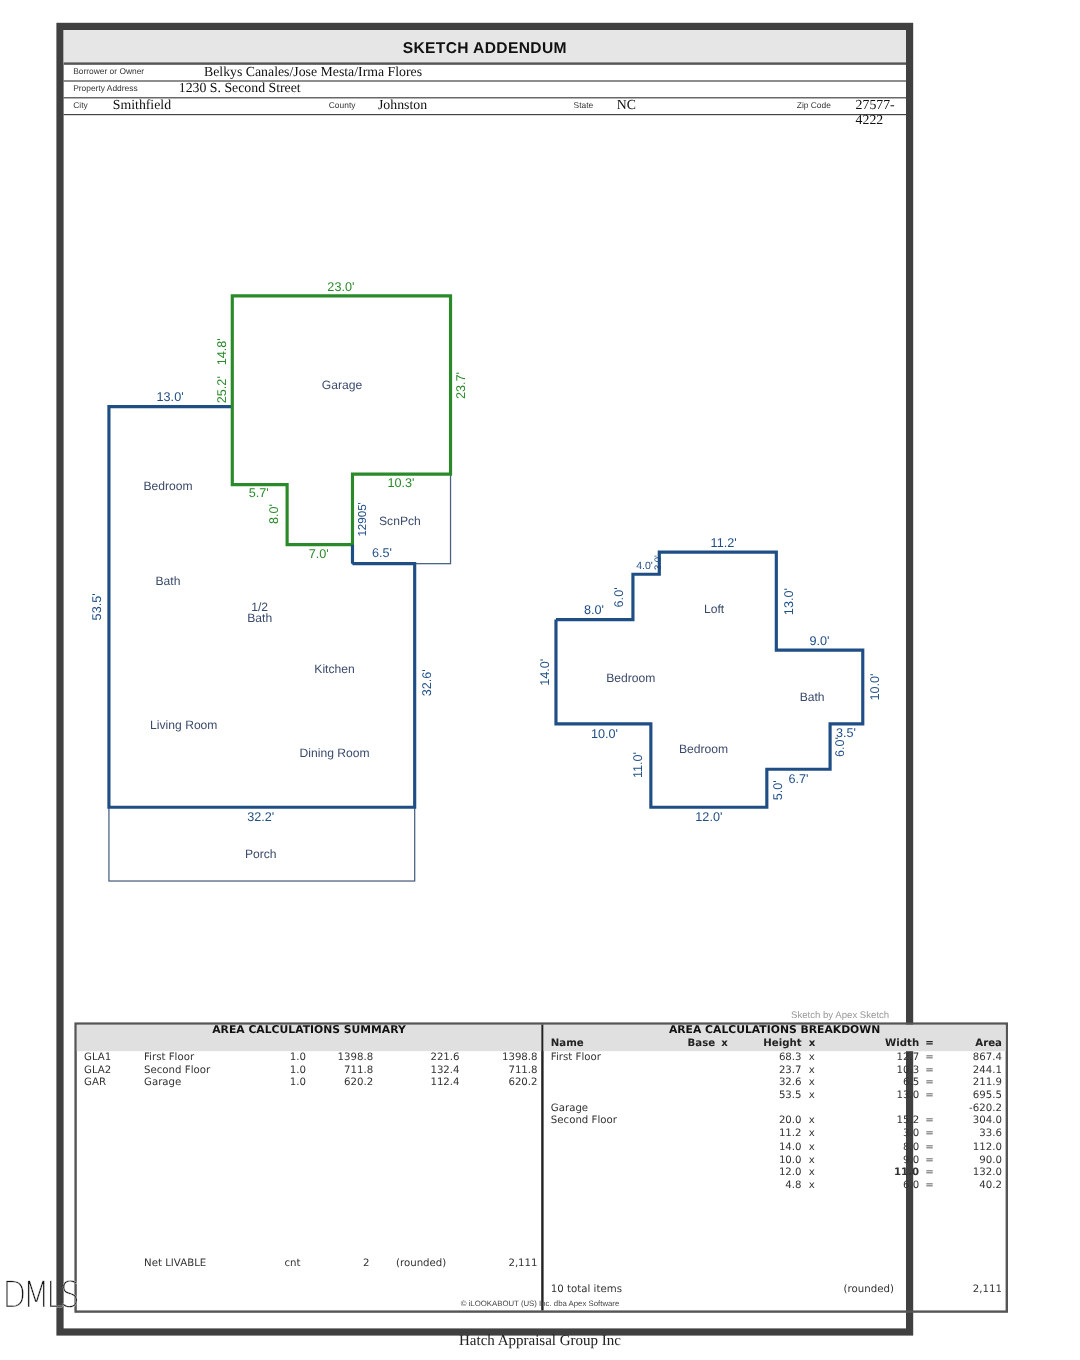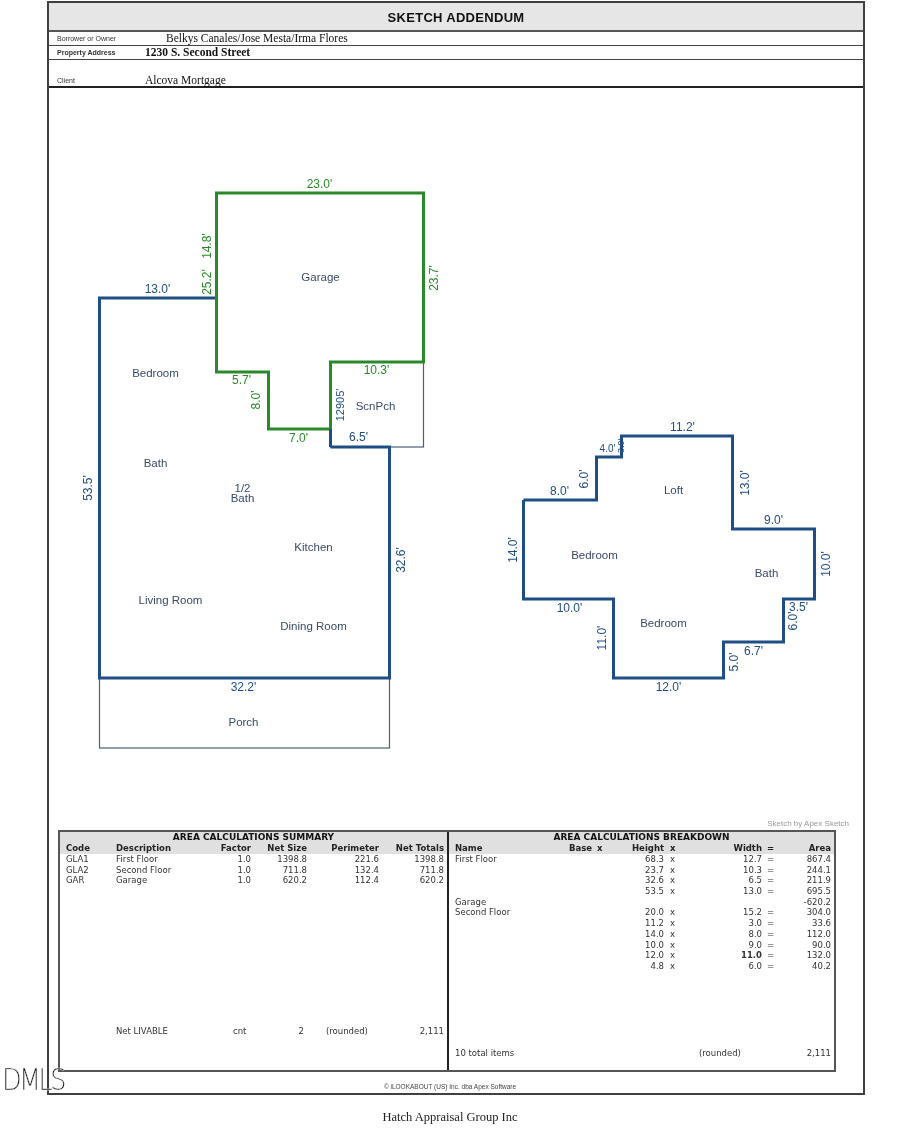--- a/index.html
+++ b/index.html
@@ -1,17 +1,17 @@
 <!DOCTYPE html>
 <html><head>
 <meta charset="utf-8">
 <style>
   html, body { margin:0; padding:0; background:#ffffff; }
   body { width:900px; height:1133px; position:relative; overflow:hidden; font-family:"Liberation Sans", sans-serif; color:#111; }
-  .page { position:absolute; left:47px; top:1px; width:818px; height:1094px; border:2px solid #404040; box-sizing:border-box; }
+  .page { position:absolute; left:47px; top:19px; width:714px; height:1094px; border:6px solid #404040; box-sizing:border-box; }
   .title-bar { position:absolute; left:0; top:0; width:100%; height:29px; background:#e6e6e6; border-bottom:2px solid #555; box-sizing:border-box; text-align:center; font-weight:bold; font-size:13px; line-height:29px; letter-spacing:0.3px; }
   .hdr-row { position:absolute; left:0; width:100%; height:14px; border-bottom:1px solid #444; box-sizing:border-box; font-size:11px; }
   .hdr-row .lbl { position:absolute; font-size:7px; color:#333; top:3px; font-family:"Liberation Sans", sans-serif; }
   .hdr-row .val { position:absolute; top:0px; font-family:"Liberation Serif", serif; font-size:11.5px; color:#111; }
   .hdr-last { border-bottom:2px solid #222; }
   .sketch-area { position:absolute; left:0; top:85px; width:100%; height:730px; }
   svg text { font-family:"Liberation Sans", sans-serif; }
   .apex-credit { position:absolute; right:14px; top:816px; font-size:8px; color:#999; }
   .tables { position:absolute; left:9px; top:827px; width:778px; height:242px; border:2px solid #555; box-sizing:border-box; font-family:"DejaVu Sans", sans-serif; font-size:8.5px; color:#333; }
   .tbl-left { position:absolute; left:0; top:0; width:389px; height:100%; border-right:2px solid #222; box-sizing:border-box; }
@@ -29,27 +29,33 @@
 </head>
 <body>
 
 <div class="page">
   <div class="title-bar">SKETCH ADDENDUM</div>
 
   <div class="hdr-row" style="top:29px;">
     <span class="lbl" style="left:8px;">Borrower or Owner</span>
     <span class="val" style="left:117px;">Belkys Canales/Jose Mesta/Irma Flores</span>
   </div>
-  <div class="hdr-row" style="top:43px;font-weight:bold;">
+  <div class="hdr-row" style="top:43px;">
     <span class="lbl" style="left:8px;">Property Address</span>
     <span class="val" style="left:96px;">1230 S. Second Street</span>
   </div>
-  <div class="hdr-row hdr-last" style="top:71px;">
-    <span class="lbl" style="left:8px;">Client</span>
-    <span class="val" style="left:96px;">Alcova Mortgage</span>
+  <div class="hdr-row" style="top:57px;">
+    <span class="lbl" style="left:8px;">City</span>
+    <span class="val" style="left:41px;">Smithfield</span>
+    <span class="lbl" style="left:221px;">County</span>
+    <span class="val" style="left:262px;">Johnston</span>
+    <span class="lbl" style="left:425px;">State</span>
+    <span class="val" style="left:461px;">NC</span>
+    <span class="lbl" style="left:611px;">Zip Code</span>
+    <span class="val" style="left:660px;">27577-4222</span>
   </div>
 
   <svg class="sketch-area" width="799" height="730" viewBox="47 86 799 730" style="left:0;top:85px;position:absolute;">
 
     <rect x="90" y="676" width="290" height="70" fill="none" stroke="#4a6080" stroke-width="1.2"></rect>
 
     <rect x="321" y="360" width="93" height="85" fill="none" stroke="#4a6080" stroke-width="1.2"></rect>
 
     <polyline points="207,296 90,296 90,676 380,676 380,445 321,445" fill="none" stroke="#1f4e85" stroke-width="3"></polyline>
 
@@ -115,28 +121,20 @@
       <text x="654" y="625" text-anchor="middle">Bedroom</text>
     </g>
   </svg>
 
   <div class="apex-credit">Sketch by Apex Sketch</div>
 
   <div class="tables">
     <div class="tbl-left">
       <div class="tbl-head">
         <div class="tbl-title">AREA CALCULATIONS SUMMARY</div>
-        <div class="cols">
-          <span class="c" style="left:6px;">Code</span>
-          <span class="c" style="left:56px;">Description</span>
-          <span class="c r" style="right:196px;">Factor</span>
-          <span class="c r" style="right:140px;">Net Size</span>
-          <span class="c r" style="right:68px;">Perimeter</span>
-          <span class="c r" style="right:3px;">Net Totals</span>
-        </div>
       </div>
       <div class="row">
         <span class="c" style="left:6px;text-align:right;">GLA1</span>
         <span class="c" style="left:56px;">First Floor</span>
         <span class="c r" style="right:196px;">1.0</span>
         <span class="c r" style="right:140px;">1398.8</span>
         <span class="c r" style="right:68px;">221.6</span>
         <span class="c r" style="right:3px;">1398.8</span>
       </div>
       <div class="row">

